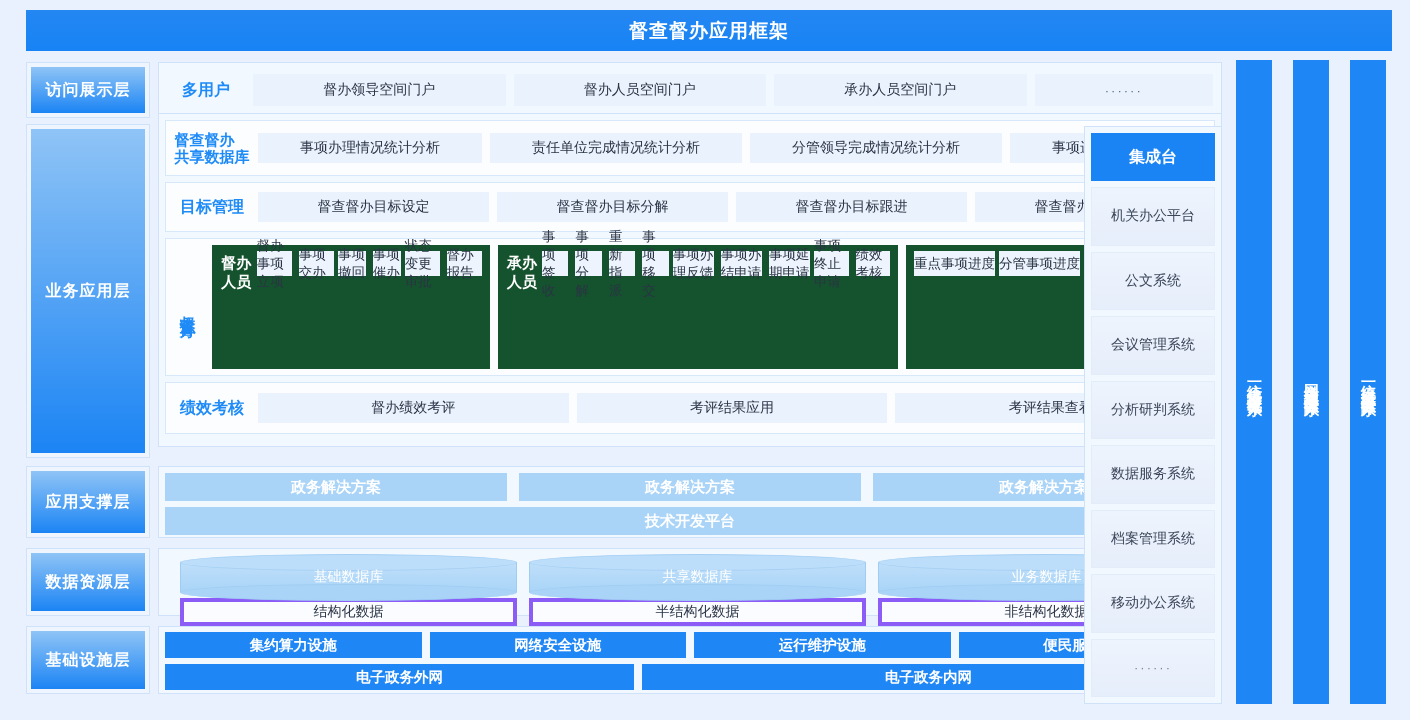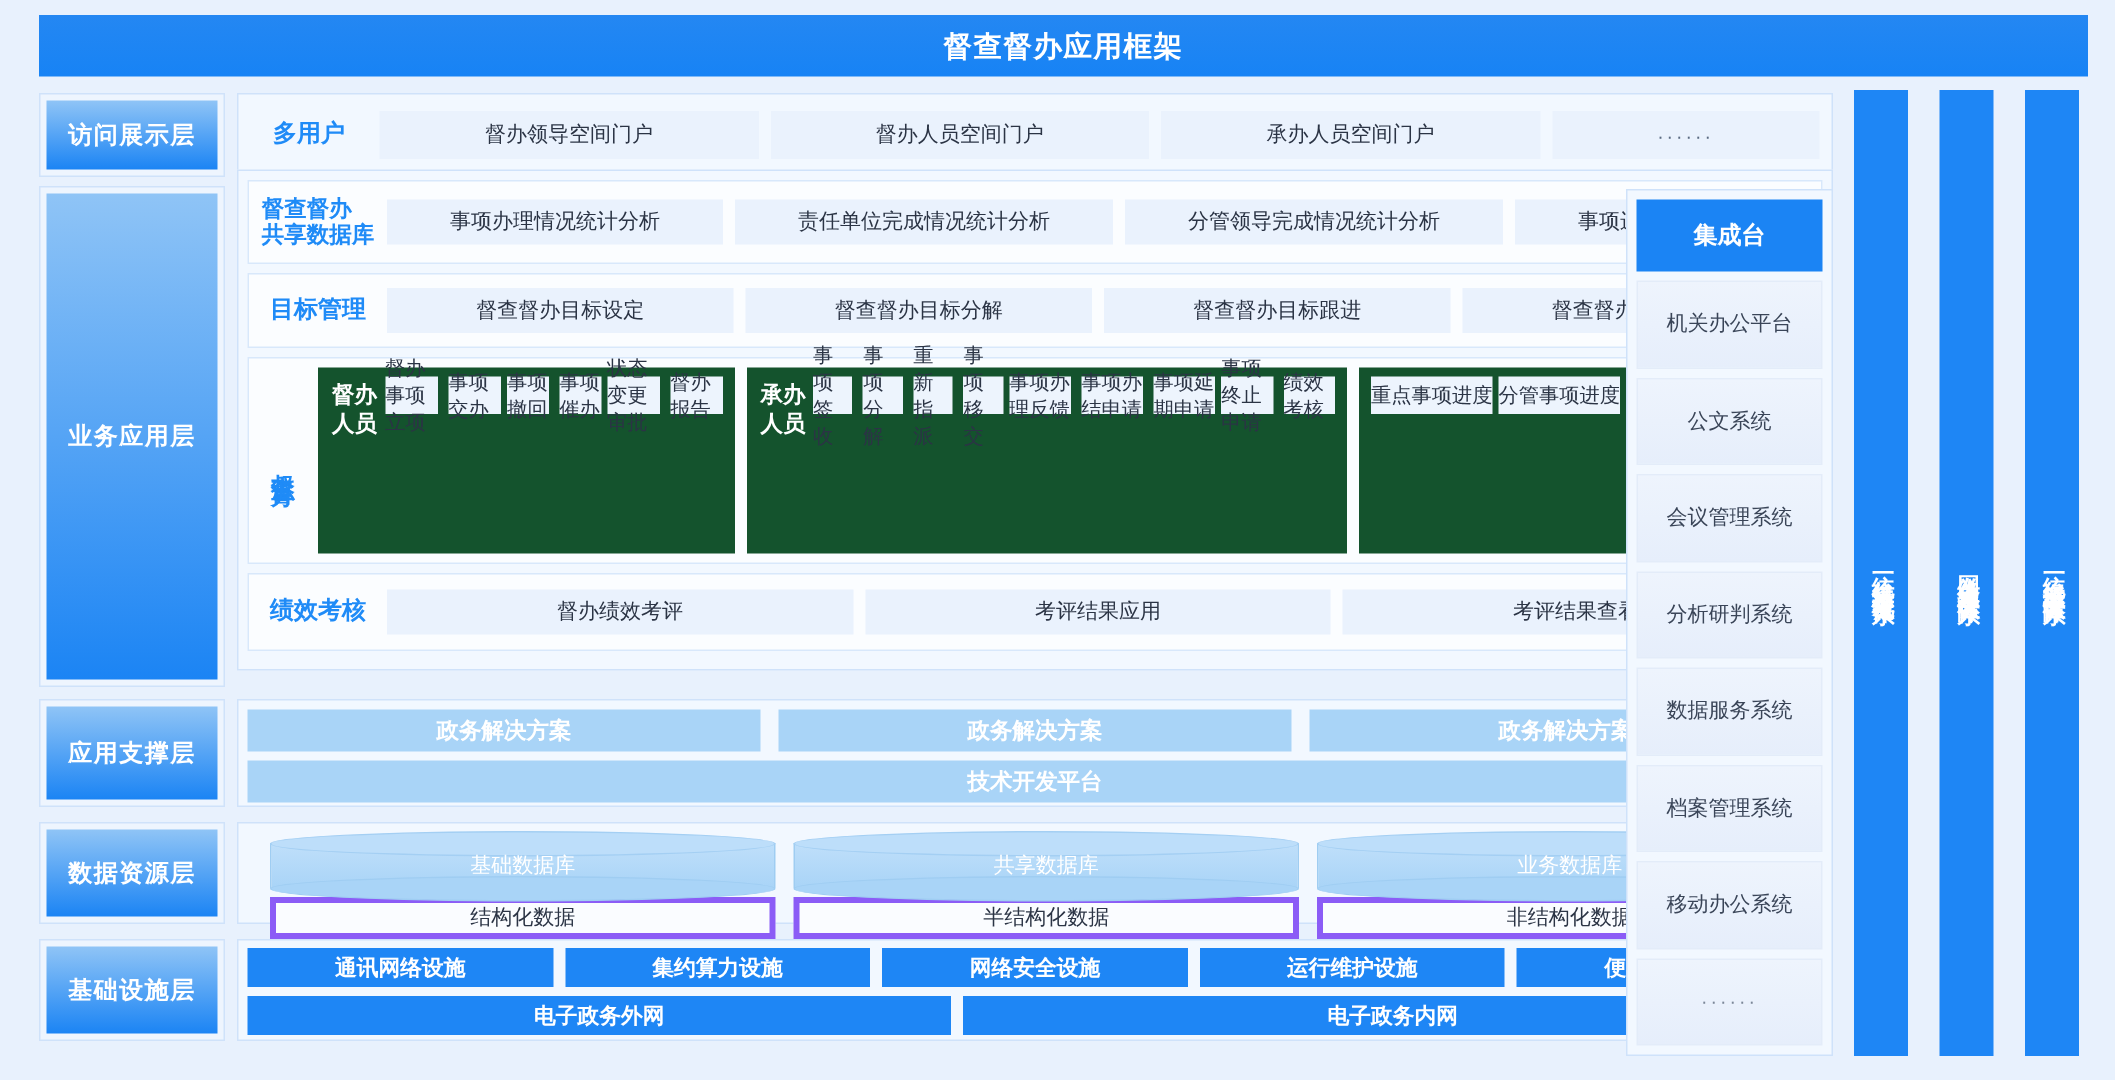--- a/index.html
+++ b/index.html
@@ -310,21 +310,20 @@
           <div class="top"></div>
           <div class="lbl">业务数据库</div>
         </div>
         <div class="dbsub">非结构化数据</div>
       </div>
     </div>
   </div>
 
   <div class="panel" style="left:158px;top:626px;width:1064px;height:68px;">
     <div style="display:flex;gap:8px;padding:5px 6px 0 6px;box-sizing:border-box;">
-      <div class="infra" style="flex:1 1 0;height:26px;">通讯网络设施</div>
       <div class="infra" style="flex:1 1 0;height:26px;">集约算力设施</div>
       <div class="infra" style="flex:1 1 0;height:26px;">网络安全设施</div>
       <div class="infra" style="flex:1 1 0;height:26px;">运行维护设施</div>
       <div class="infra" style="flex:1 1 0;height:26px;">便民服务设施</div>
     </div>
     <div style="display:flex;gap:8px;padding:6px 6px 0 6px;box-sizing:border-box;">
       <div class="infra" style="flex:45 1 0;height:26px;">电子政务外网</div>
       <div class="infra" style="flex:55 1 0;height:26px;">电子政务内网</div>
     </div>
   </div>

